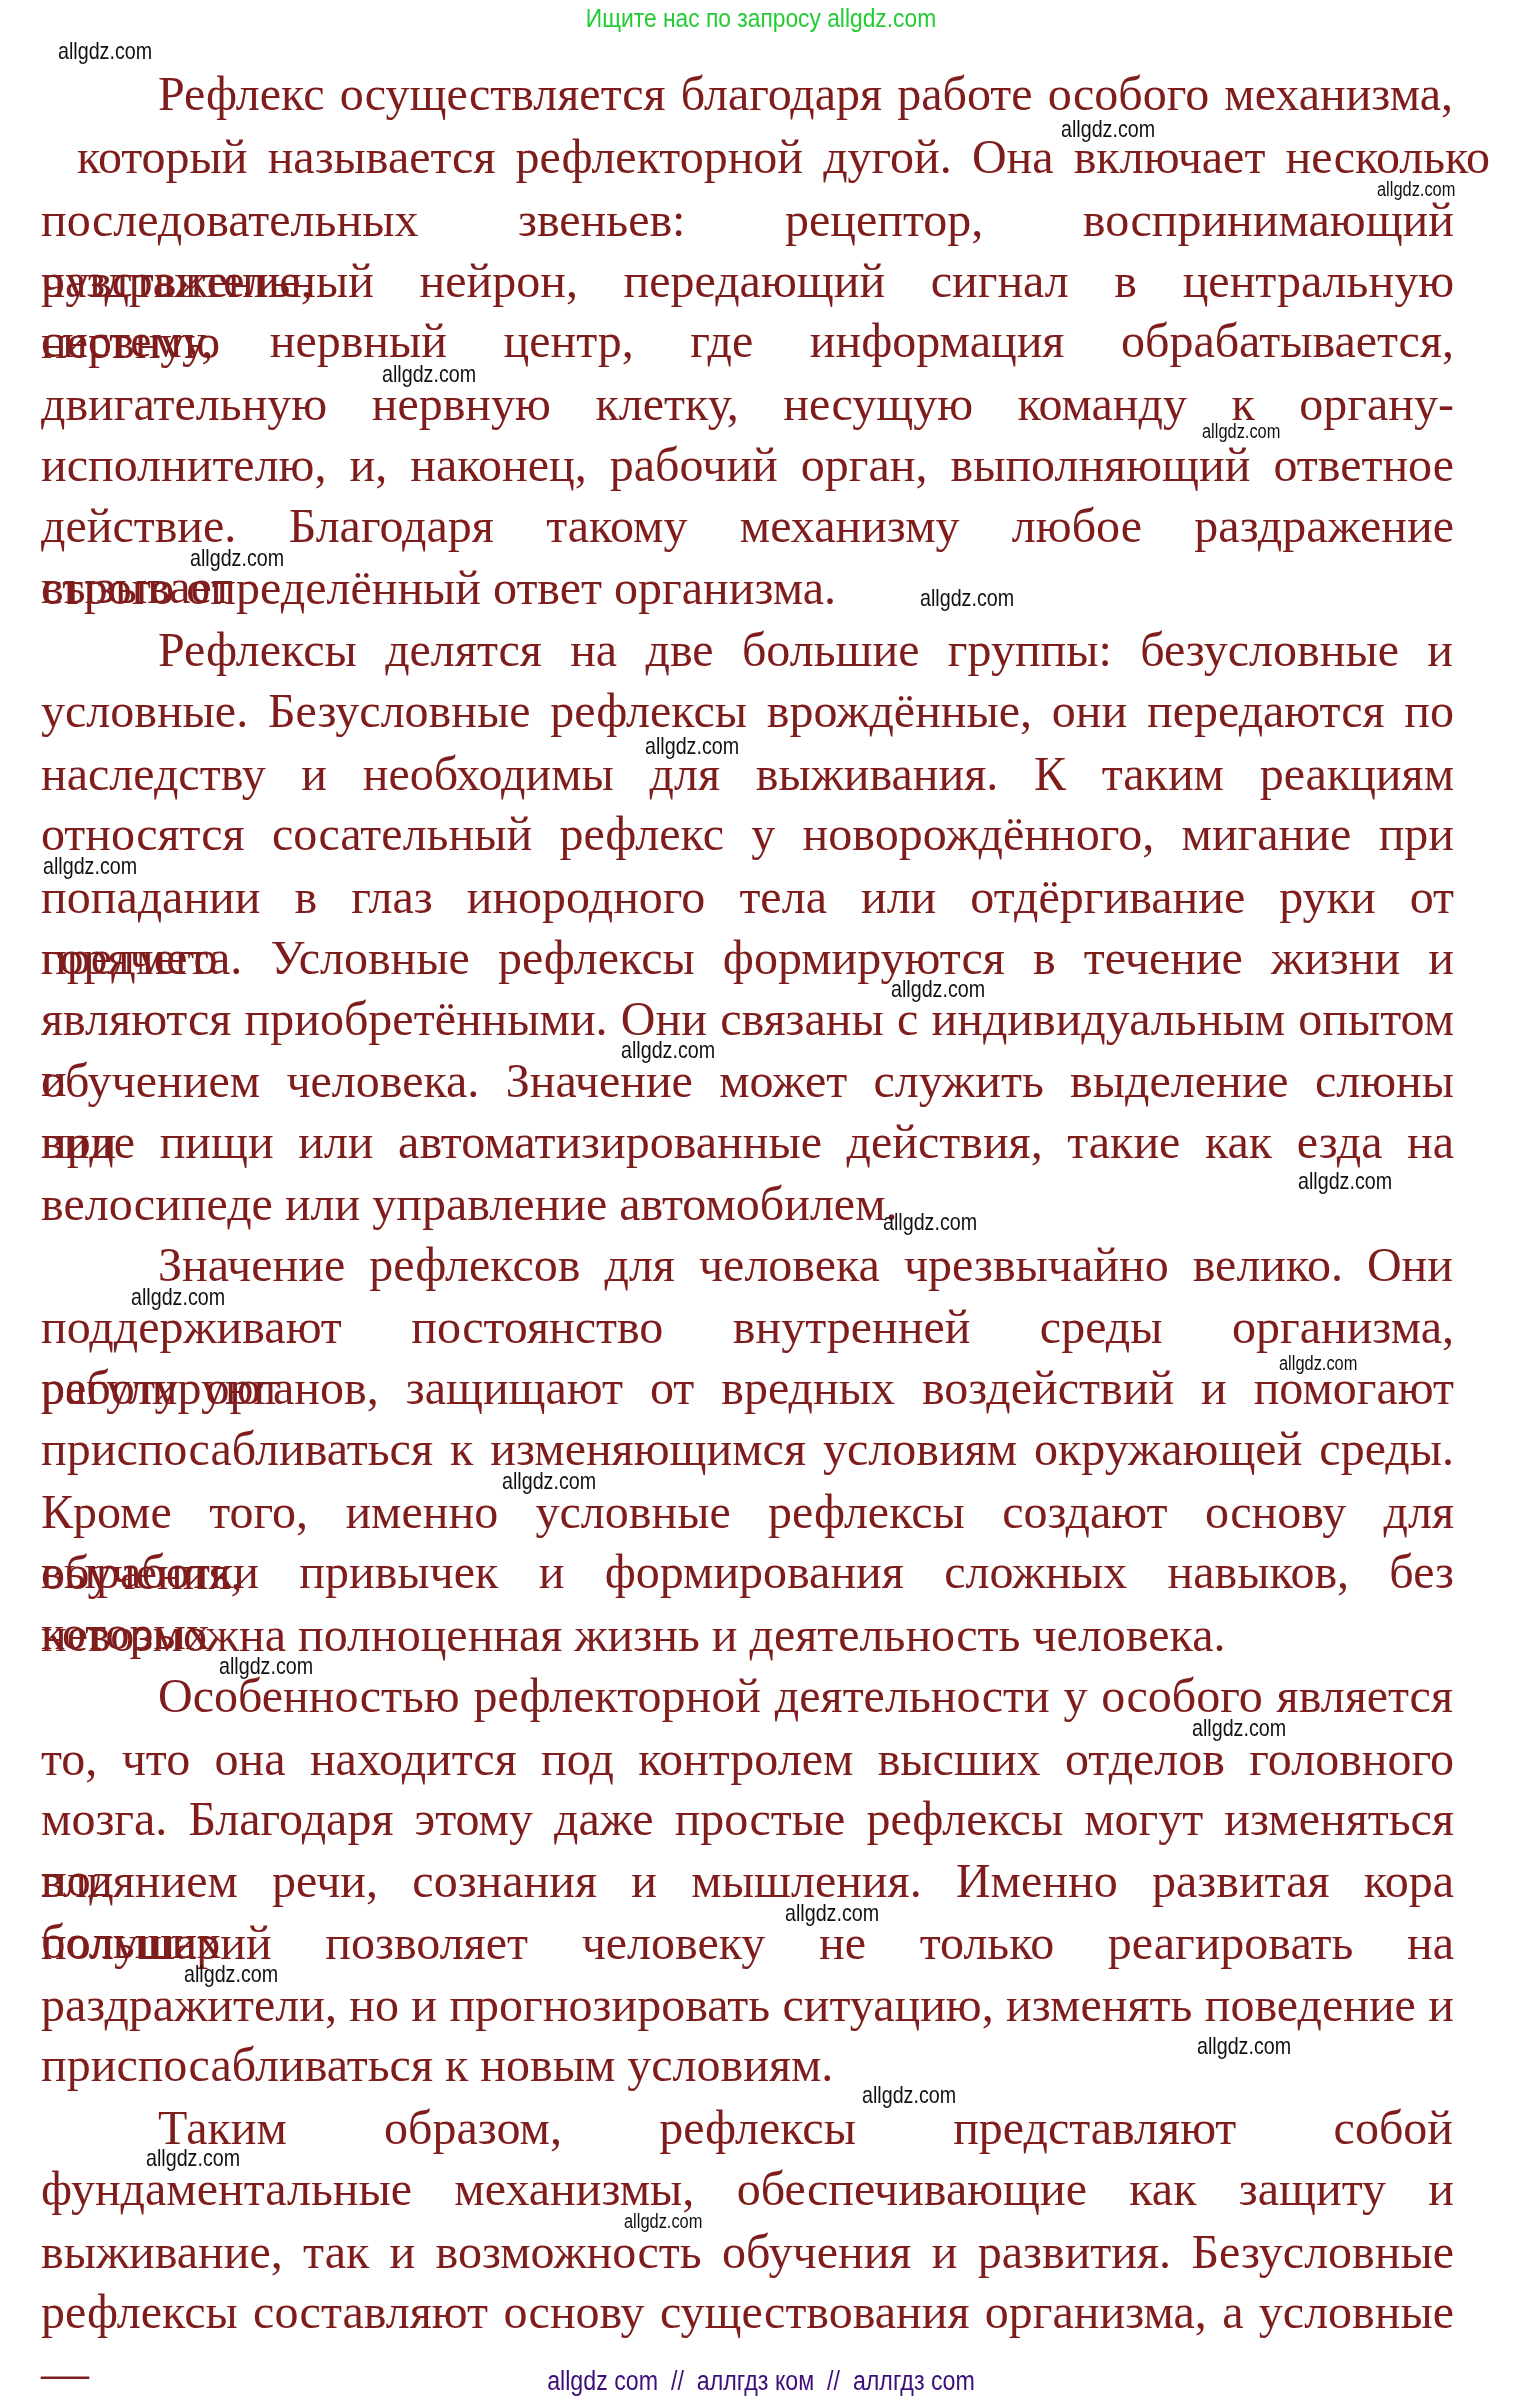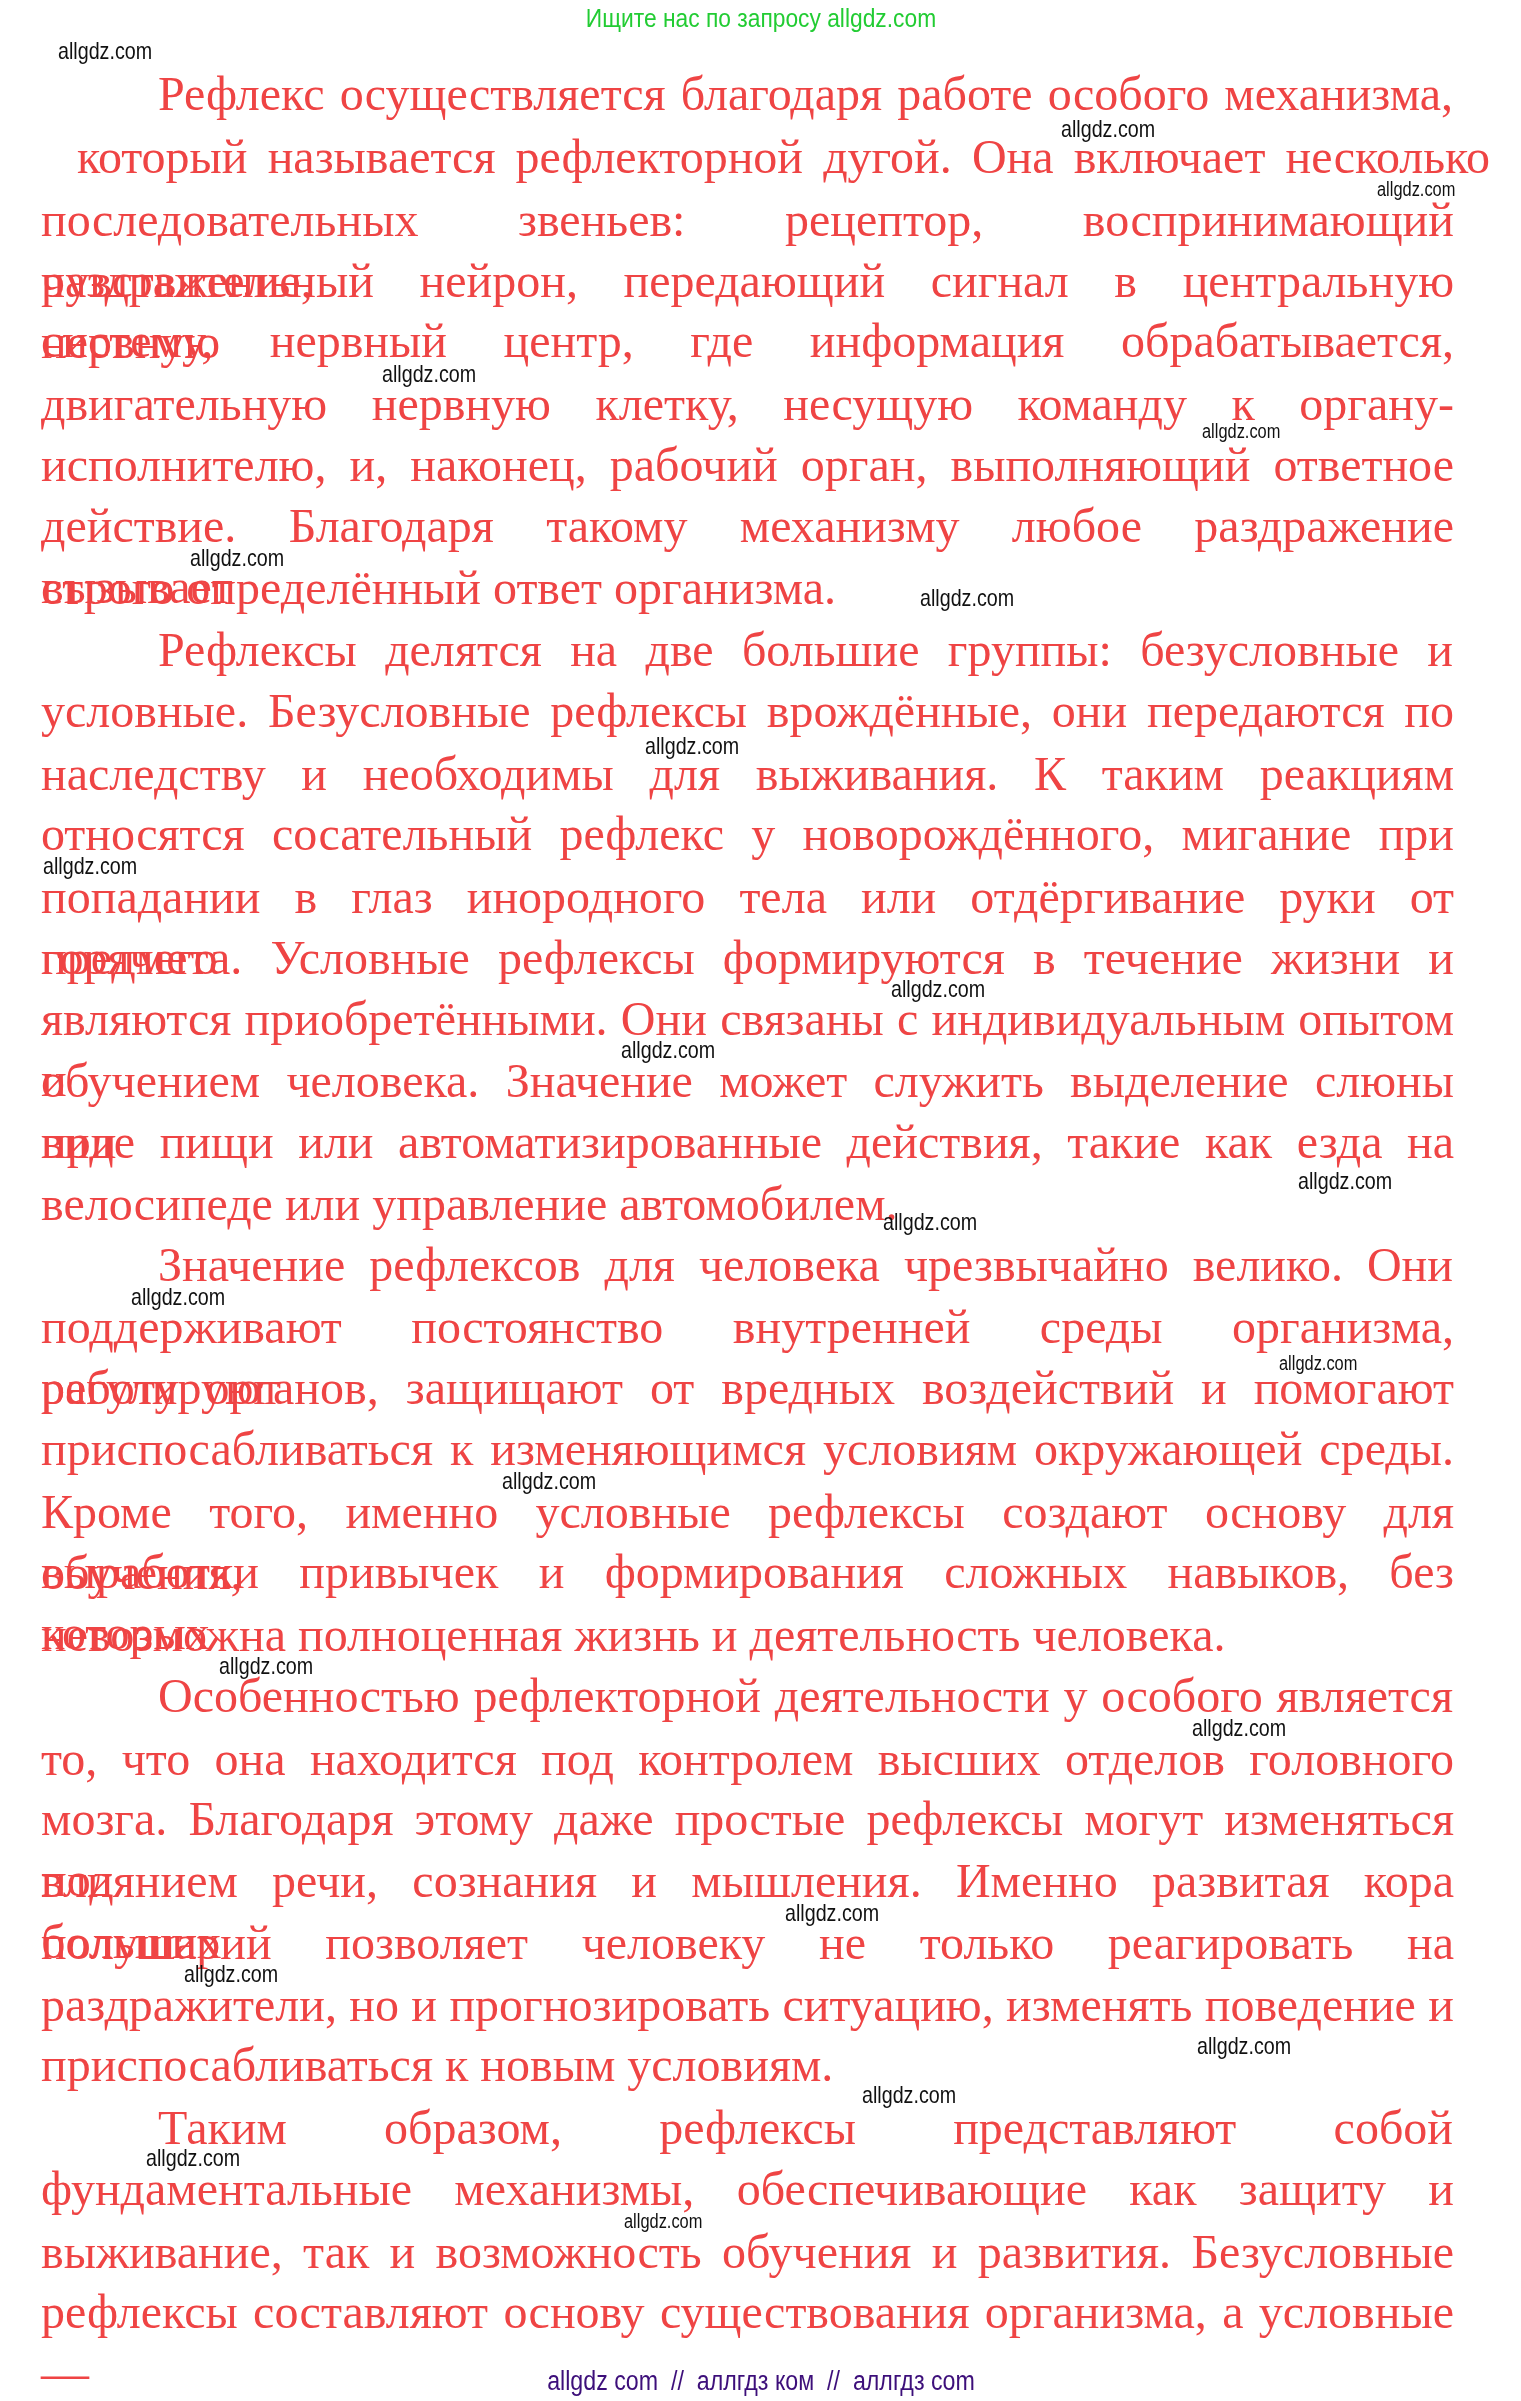--- a/index.html
+++ b/index.html
@@ -12,21 +12,21 @@
   }
   .footer {
     position: absolute; left: 0; width: 1522px; top: 2364px; height: 34px;
     text-align: center; font-family: "Liberation Sans", sans-serif;
     font-size: 27px; line-height: 34px; white-space: pre;
     transform: scaleX(0.86); transform-origin: center;
   }
   .line {
     position: absolute; left: 41px; width: 1413px; height: 61px;
     font-family: "Liberation Serif", serif; font-size: 48px; line-height: 61px;
-    color: #ef4444; white-space: nowrap; overflow: visible;
+    color: #7f1d1d; white-space: nowrap; overflow: visible;
   }
   .line .inner {
     display: block; width: 1413px; text-align: justify; text-align-last: justify;
     white-space: normal;
   }
   .line.last .inner { text-align-last: left; }
   .line.indent .inner { padding-left: 117px; width: 1295px; }
   .wm {
     position: absolute; font-family: "Liberation Sans", sans-serif;
     font-size: 24px; line-height: 24px; color: #111;

